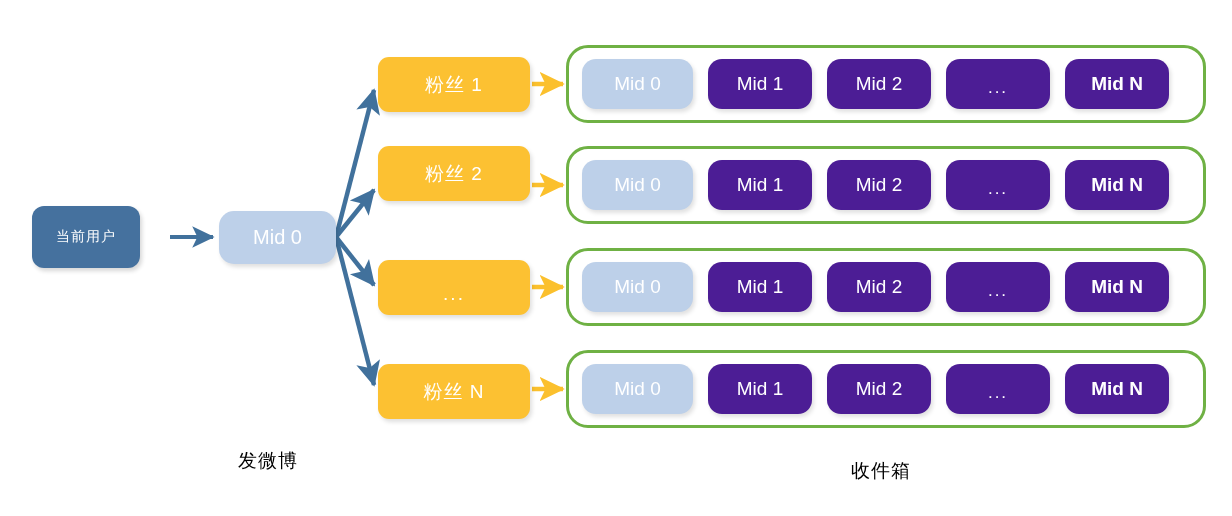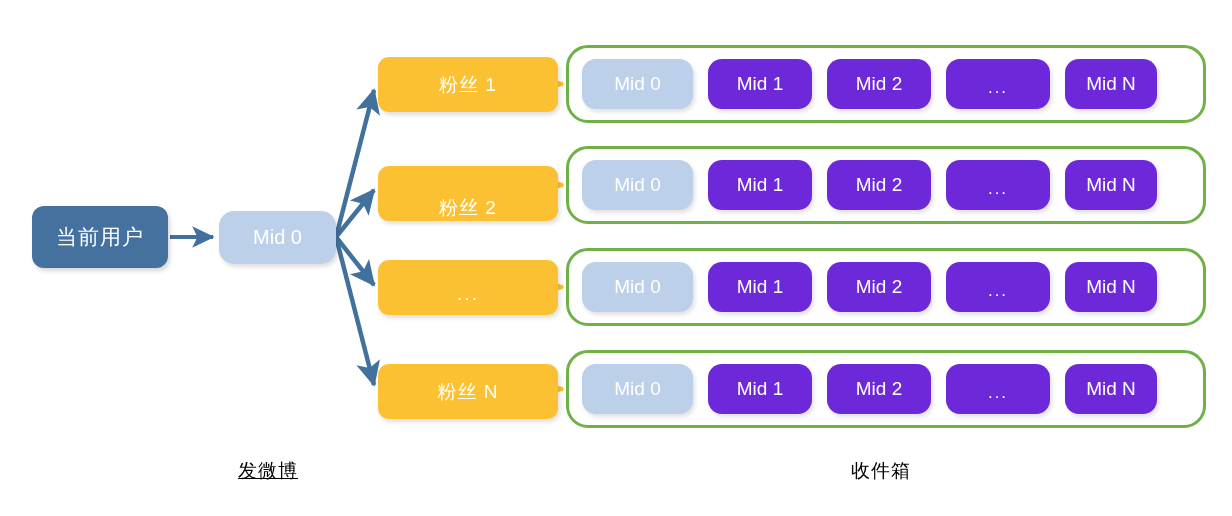--- a/index.html
+++ b/index.html
@@ -27,45 +27,45 @@
     align-items: center;
     justify-content: center;
     color: #ffffff;
     white-space: nowrap;
   }
 
   
   .user-box {
     left: 32px;
     top: 206px;
-    width: 136px;
+    width: 108px;
     height: 62px;
     background: #45719E;
     border-radius: 12px;
-    font-size: 21px;
+    font-size: 14px;
     letter-spacing: 1px;
     box-shadow: 2px 3px 4px rgba(0,0,0,0.16);
   }
 
   
   .mid0-source {
     left: 219px;
     top: 211px;
     width: 117px;
     height: 53px;
     background: #BDD0E9;
     border-radius: 15px;
     font-size: 20px;
     box-shadow: 2px 3px 4px rgba(0,0,0,0.13);
   }
 
   
   .fan-box {
     left: 378px;
-    width: 180px;
+    width: 152px;
     height: 55px;
     background: #FCC132;
     border-radius: 11px;
     font-size: 19px;
     letter-spacing: 1px;
     box-shadow: 2px 3px 4px rgba(0,0,0,0.13);
   }
   .fan-box.ellipsis { font-size: 19px; }
   .fan-box.ellipsis .lbl { position: relative; top: 6px; letter-spacing: 2px; }
 
@@ -93,47 +93,47 @@
   .pill {
     box-sizing: border-box;
     height: 50px;
     border-radius: 14px;
     display: flex;
     align-items: center;
     justify-content: center;
     color: #ffffff;
     font-size: 19px;
     white-space: nowrap;
-    background: #6d28d9;
+    background: #4c1d95;
     box-shadow: 2px 3px 4px rgba(0,0,0,0.12);
     flex: 0 0 auto;
   }
   .pill.first {
     background: #BDD0E9;
     width: 111px;
   }
   .pill.mid { width: 104px; }
   .pill.dots {
     width: 104px;
     font-size: 17px;
     letter-spacing: 2px;
   }
   .pill.dots .lbl { position: relative; top: 4px; }
-  .pill.last { width: 92px; }
+  .pill.last { width: 104px; font-weight: bold; }
 
   
   .caption {
     position: absolute;
     color: #000000;
     font-size: 19px;
     font-family: "DejaVu Sans", "Liberation Sans", sans-serif;
     white-space: nowrap;
     letter-spacing: 1px;
   }
-  #caption-left  { left: 238px; top: 458px; text-decoration: underline; }
+  #caption-left  { left: 238px; top: 448px; }
   #caption-right { left: 851px; top: 458px; text-align: right; }
 </style>
 </head>
 <body>
 
 <svg id="canvas" viewBox="0 0 1232 516" xmlns="http://www.w3.org/2000/svg">
   <defs>
     <marker id="arrow-blue" markerWidth="6" markerHeight="6" refX="5.2" refY="3" orient="auto" markerUnits="strokeWidth">
       <path d="M0,0.3 L5.6,3 L0,5.7 L1.3,3 Z" fill="#41719C"></path>
     </marker>
@@ -177,21 +177,21 @@
   <span class="lbl">当前用户</span>
 </div>
 
 <div class="node mid0-source">
   <span class="lbl">Mid 0</span>
 </div>
 
 <div class="node fan-box" style="top:57px;">
   <span class="lbl">粉丝 1</span>
 </div>
-<div class="node fan-box" style="top:166px;align-items:flex-end;">
+<div class="node fan-box" style="top:146px;">
   <span class="lbl">粉丝 2</span>
 </div>
 <div class="node fan-box ellipsis" style="top:260px;">
   <span class="lbl">...</span>
 </div>
 <div class="node fan-box" style="top:364px;">
   <span class="lbl">粉丝 N</span>
 </div>
 
 <div class="inbox" style="top:45px;">

